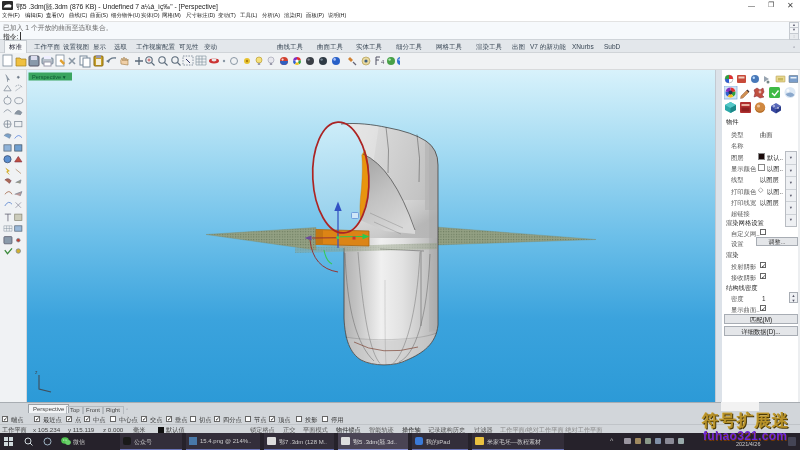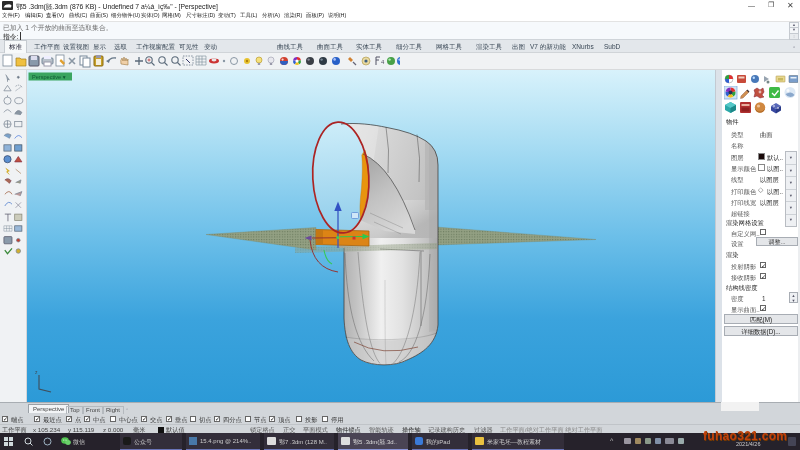--- a/index.html
+++ b/index.html
@@ -552,15 +552,16 @@
   <span class="abs" style="left:624px;top:5px;width:7px;height:6px;background:#9a96a0;border-radius:1px"></span>
   <span class="abs" style="left:635px;top:5px;width:6px;height:6px;background:#a08a60;border-radius:1px"></span>
   <span class="abs" style="left:645px;top:5px;width:6px;height:6px;background:#8a9a8a;border-radius:1px"></span>
   <span class="abs" style="left:655px;top:5px;width:6px;height:6px;background:#8090a8;border-radius:1px"></span>
   <span class="abs" style="left:665px;top:5px;width:9px;height:6px;background:#8a8a96;border-radius:1px"></span>
   <span class="abs" style="left:678px;top:5px;width:6px;height:6px;background:#9aa;border-radius:1px"></span>
   <span class="abs" style="left:736px;top:8px;font-size:5.5px;color:#ccc">2021/4/26</span>
   <span class="abs" style="left:788px;top:4px;width:8px;height:9px;background:#445;border-radius:1px"></span>
 </div>
 
-<div class="abs" style="left:703px;top:429px;font-size:12px;font-weight:bold;color:#c2410c;letter-spacing:0.3px;white-space:nowrap;text-shadow:0.5px 0.5px 0 #7a3a00">fuhao321.com</div>
+<div class="abs" style="left:702px;top:410px;font-size:16.5px;font-weight:bold;color:#b8922a;letter-spacing:1px;white-space:nowrap;text-shadow:1px 1px 0 #4a3a08,-0.5px -0.5px 0 #d8b84a">符号扩展迷</div>
+<div class="abs" style="left:703px;top:429px;font-size:12px;font-weight:bold;color:#6d28d9;letter-spacing:0.3px;white-space:nowrap;text-shadow:0.5px 0.5px 0 #7a3a00">fuhao321.com</div>
 
 </div>
 
 </body></html>

